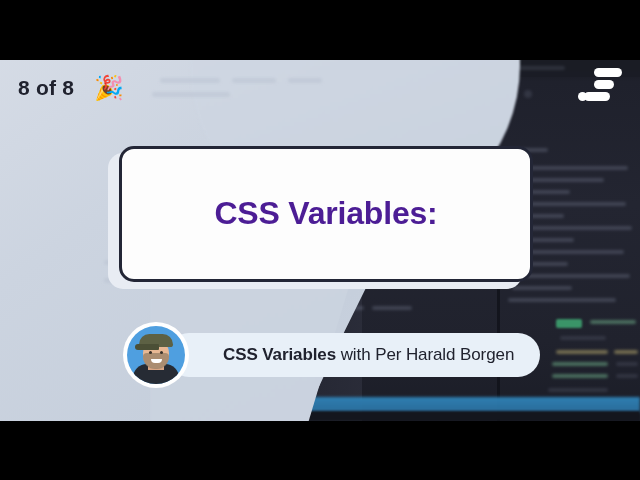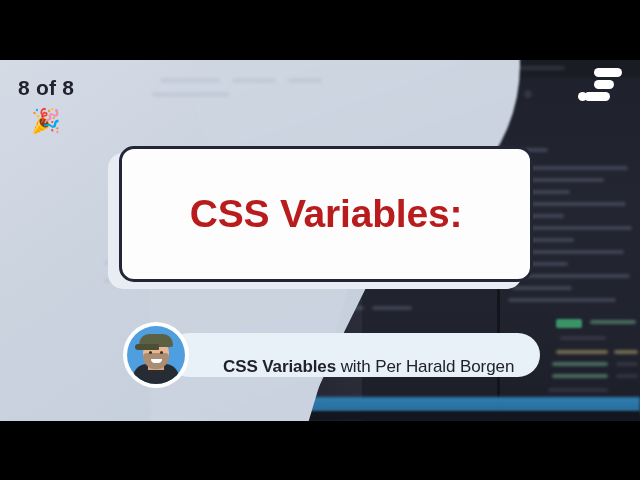--- a/index.html
+++ b/index.html
@@ -49,45 +49,45 @@
   .light-blob { position:absolute; left:190px; top:-160px; width:330px; height:330px; border-radius:50%;
       background:linear-gradient(160deg,#d3dae5,#c8d1de); filter:blur(1.2px); }
   .light-blob2 { position:absolute; left:150px; top:150px; width:300px; height:260px;
       background:linear-gradient(160deg,#ccd4e0,#c9d2df);
       clip-path: polygon(0 0, 74% 0, 48% 100%, 0 100%); filter:blur(1px); }
 
   
   .ghost { position:absolute; height:5px; border-radius:3px; background:#b9c2d1; opacity:.55; filter:blur(1.8px); }
 
   
-  .progress { position:absolute; left:18px; top:76px; display:flex; align-items:center; gap:9px; z-index:30;flex-direction:column; }
+  .progress { position:absolute; left:18px; top:76px; display:flex; align-items:center; gap:20px; z-index:30; }
   .progress-text { font-size:21px; font-weight:bold; color:#20222e; letter-spacing:.2px; }
   .emoji { font-size:24px; line-height:1; }
 
   
   .logo { position:absolute; right:18px; top:62px; width:46px; height:34px; z-index:30; }
   .logo i { position:absolute; display:block; background:#ffffff; border-radius:20px; filter:blur(.35px); }
   .logo .b1 { right:0;   top:6px;  width:28px; height:9px; }
   .logo .b2 { right:8px; top:18px; width:20px; height:9px; }
   .logo .b3 { right:12px;top:30px; width:26px; height:9px; }
   .logo .d1 { left:2px;  top:30px; width:9px;  height:9px; border-radius:50%; }
 
   
   .title-card { position:absolute; left:119px; top:146px; width:414px; height:136px; z-index:40;
       background:#fdfdfd; border:3px solid #232636; border-radius:15px;
       display:flex; align-items:center; justify-content:center; }
   .title-shadow { position:absolute; left:108px; top:153px; width:414px; height:136px; z-index:39;
       background:#e8ecf3; border-radius:15px; filter:blur(.5px); }
-  .title-text { font-size:39px; font-weight:bold; color:#b91c1c; text-align:left; line-height:1.22;
+  .title-text { font-size:32px; font-weight:bold; color:#4c1d95; text-align:left; line-height:1.22;
       letter-spacing:-0.2px; }
 
   
   .attrib { position:absolute; left:123px; top:322px; height:66px; z-index:45; display:flex; align-items:center; }
   .pill { position:absolute; left:44px; top:11px; height:44px; padding:0 26px 0 56px;
-      background:#e8f0f8; border-radius:22px; display:flex; align-items:flex-end; white-space:nowrap; }
+      background:#e8f0f8; border-radius:22px; display:flex; align-items:center; white-space:nowrap; }
   .pill-text { font-size:17px; color:#20222e; letter-spacing:-0.1px; }
   .pill-text b { font-weight:bold; }
   .avatar { position:absolute; left:0; top:0; width:66px; height:66px; border-radius:50%;
       background:#ffffff; padding:4px; z-index:46; }
   .avatar-inner { position:relative; width:58px; height:58px; border-radius:50%; overflow:hidden;
       background:#4f9fe0; }
   .av-shirt { position:absolute; left:6px; bottom:-6px; width:46px; height:26px; border-radius:14px 14px 4px 4px; background:#262b34; }
   .av-neck  { position:absolute; left:21px; bottom:14px; width:16px; height:12px; background:#d9a583; }
   .av-face  { position:absolute; left:16px; top:14px; width:26px; height:28px; border-radius:13px 13px 12px 12px; background:#e8b894; }
   .av-beard { position:absolute; left:16px; top:27px; width:26px; height:16px; border-radius:4px 4px 13px 13px; background:#9a8168; opacity:.78; }

